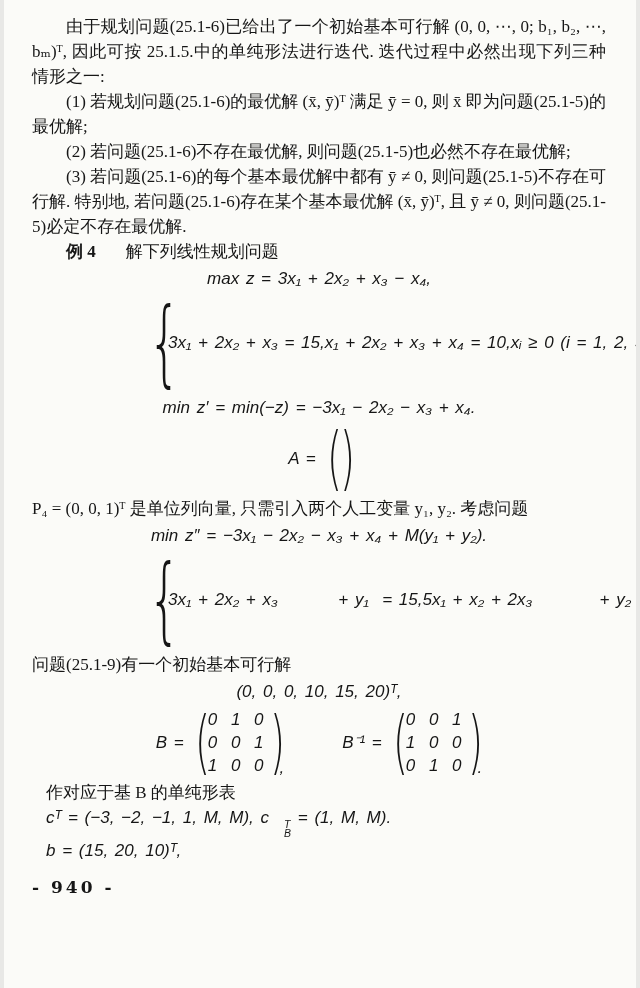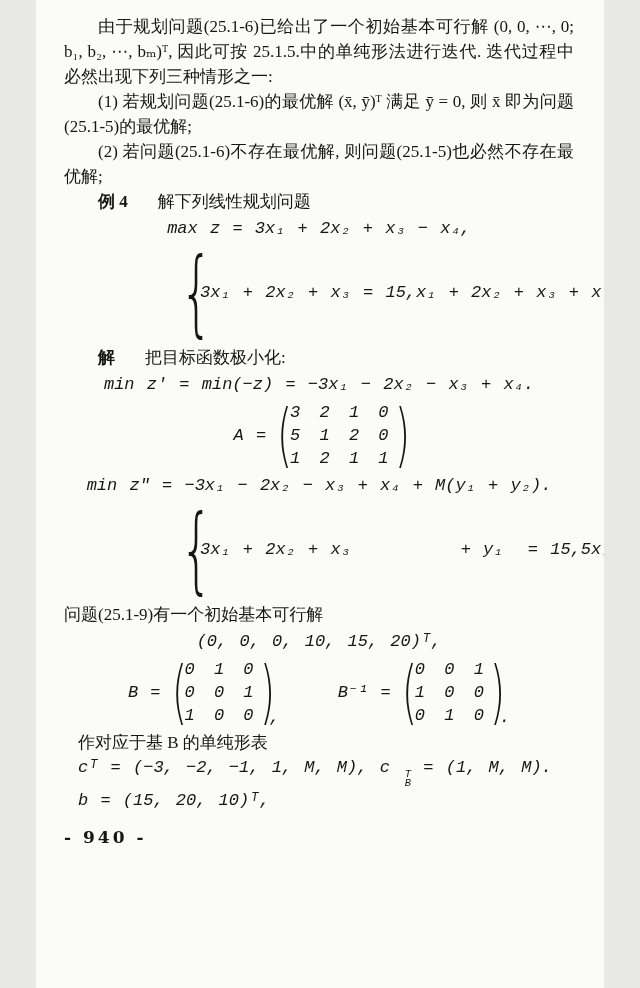--- a/index.html
+++ b/index.html
@@ -1,33 +1,33 @@
 <!DOCTYPE html>
 <html><head>
 <meta charset="utf-8">
 <style>
   html,body { margin:0; padding:0; background:#e8e8e6; }
   .page {
     position:relative;
-    width:568px; height:988px;
+    width:632px; height:988px;
     margin:0 auto;
     background:#fbfbf8;
     box-sizing:border-box;
     padding:14px 30px 0 28px;
     font-family:"Liberation Serif","DejaVu Serif",serif;
     font-size:17px; line-height:25px;
     color:#161616;
     overflow:hidden;
   }
   .para { margin:0; text-align:justify; }
   .ind  { text-indent:2em; }
   .ind-sm { text-indent:14px; }
   .hei { font-weight:bold; margin-right:30px; }
   .eq {
-    font-family:Liberation Mono, monospace;
+    font-family:Liberation Sans, sans-serif;
     font-style:italic;
     word-spacing:2px;
   }
   .eq-center { text-align:center; margin:2px 0; }
   .eq-line { margin:0; }
   
   .system { display:flex; align-items:center; height:98px; margin:3px 0 3px 116px; }
   .brace {
     font-family:"DejaVu Sans",sans-serif;
     font-style:normal; font-weight:300;
@@ -73,51 +73,47 @@
 </style>
 </head>
 <body>
 
 <div class="page">
 
   <p class="para ind">由于规划问题(25.1-6)已给出了一个初始基本可行解 (0, 0, ⋯, 0; b₁, b₂, ⋯, bₘ)ᵀ, 因此可按 25.1.5.中的单纯形法进行迭代. 迭代过程中必然出现下列三种情形之一:</p>
 
   <p class="para ind">(1) 若规划问题(25.1-6)的最优解 (x̄, ȳ)ᵀ 满足 ȳ = 0, 则 x̄ 即为问题(25.1-5)的最优解;</p>
   <p class="para ind">(2) 若问题(25.1-6)不存在最优解, 则问题(25.1-5)也必然不存在最优解;</p>
+  <p class="para ind">(3) 若问题(25.1-6)的每个基本最优解中都有 ȳ ≠ 0, 则问题(25.1-5)不存在可行解. 特别地, 若问题(25.1-6)存在某个基本最优解 (x̄, ȳ)ᵀ, 且 ȳ ≠ 0, 则问题(25.1-5)必定不存在最优解.</p>
 
 
   <p class="para ind"><b class="hei">例 4</b><span>解下列线性规划问题</span></p>
 
   <div class="eq eq-center">max z = 3x₁ + 2x₂ + x₃ − x₄,</div>
 
   <div class="system">
     <span class="brace">{</span>
     <div class="sys-lines">
       <div class="sys-line eq">3x₁ + 2x₂ + x₃ = 15,</div>
       <div class="sys-line eq">x₁ + 2x₂ + x₃ + x₄ = 10,</div>
       <div class="sys-line eq">xᵢ ≥ 0 (i = 1, 2, 3, 4).</div>
     </div>
     <span class="sys-label">(25.1-7)</span>
   </div>
 
-  <p class="para ind"><b class="hei">解</b><span>把目标函数极小化:</span></p>
 
   <div class="eq eq-center">min z′ = min(−z) = −3x₁ − 2x₂ − x₃ + x₄.</div>
 
   <div class="mrow">
     <span class="eq mlhs">A =</span>
     <span class="paren">(</span>
-    <div class="mcells eq">
-      <div>3 2 1 0</div>
-      <div>5 1 2 0</div>
-      <div>1 2 1 1</div>
-    </div>
     <span class="paren">)</span>
   </div>
 
+  <p class="para">P₄ = (0, 0, 1)ᵀ 是单位列向量, 只需引入两个人工变量 y₁, y₂.  考虑问题</p>
 
   <div class="eq eq-center">min z″ = −3x₁ − 2x₂ − x₃ + x₄ + M(y₁ + y₂).</div>
 
   <div class="system">
     <span class="brace">{</span>
     <div class="sys-lines">
       <div class="sys-line eq">3x₁ + 2x₂ + x₃         + y₁  = 15,</div>
       <div class="sys-line eq">5x₁ + x₂ + 2x₃          + y₂ = 20,</div>
       <div class="sys-line eq">x₁ + 2x₂ + x₃ + x₄          = 10,</div>
     </div>

